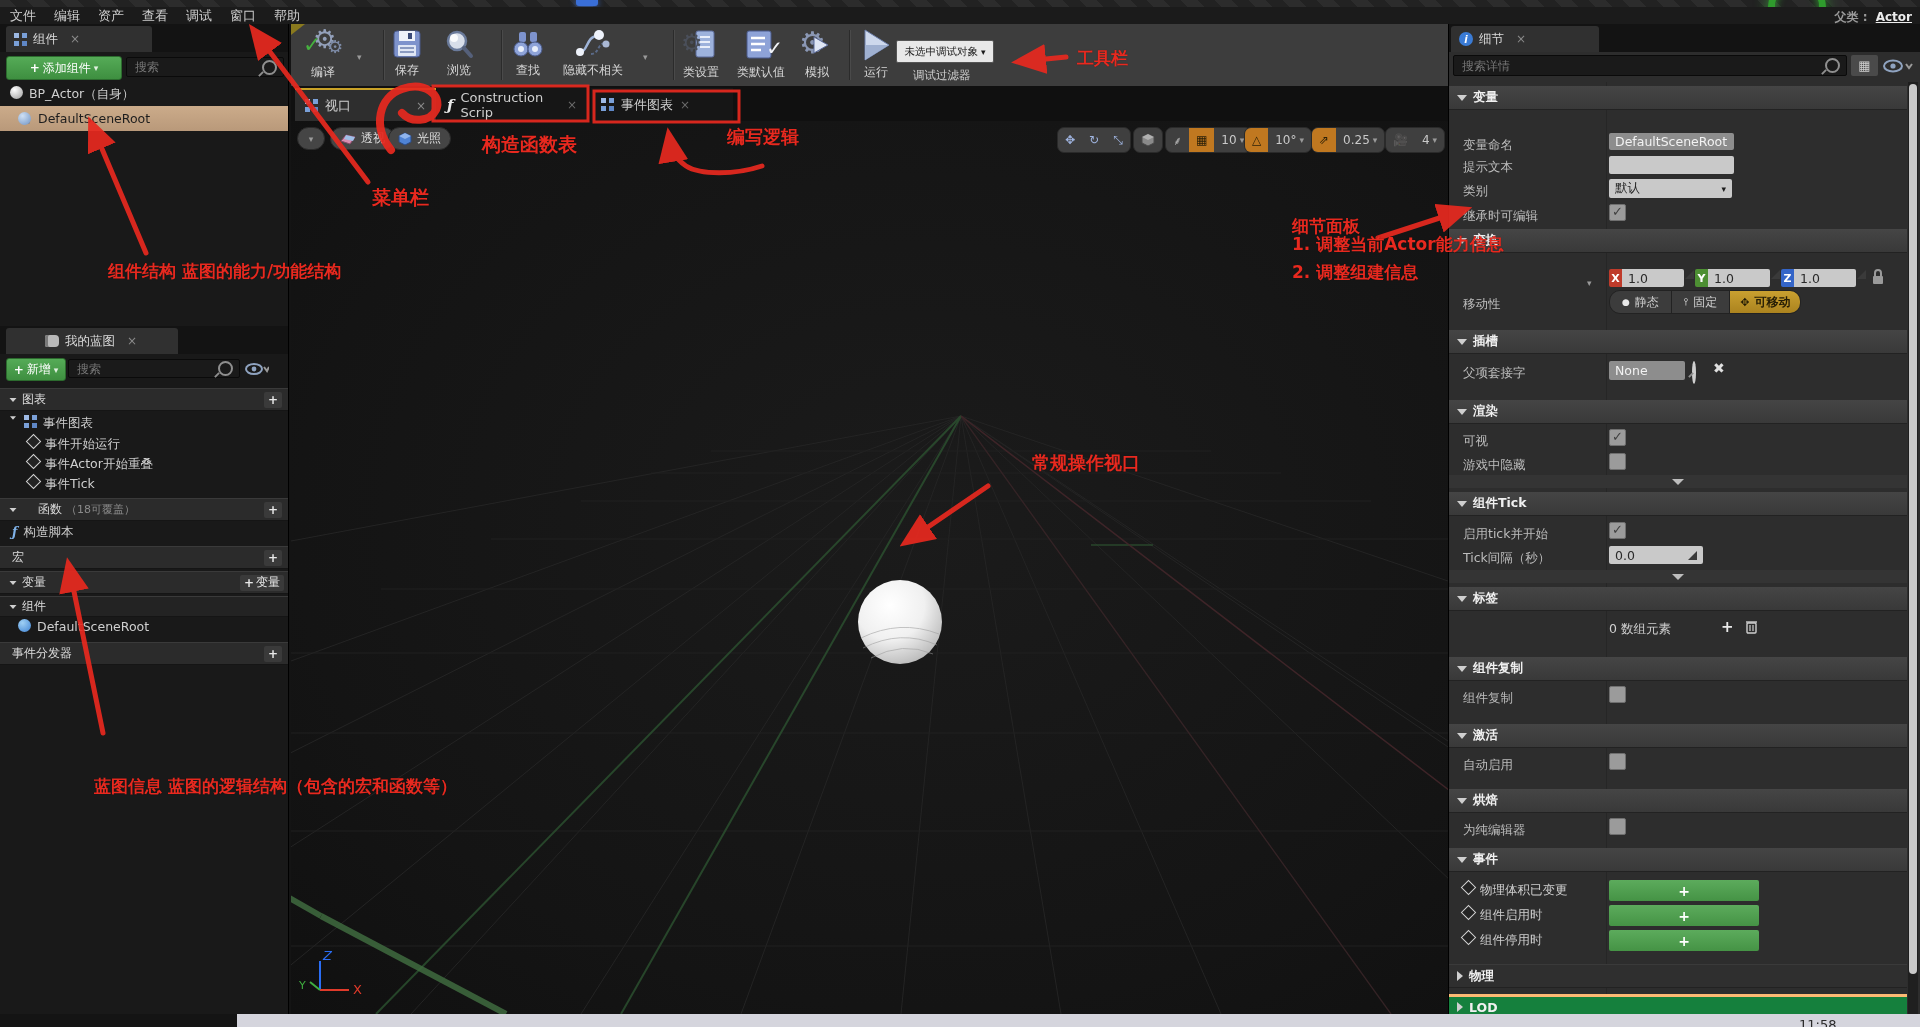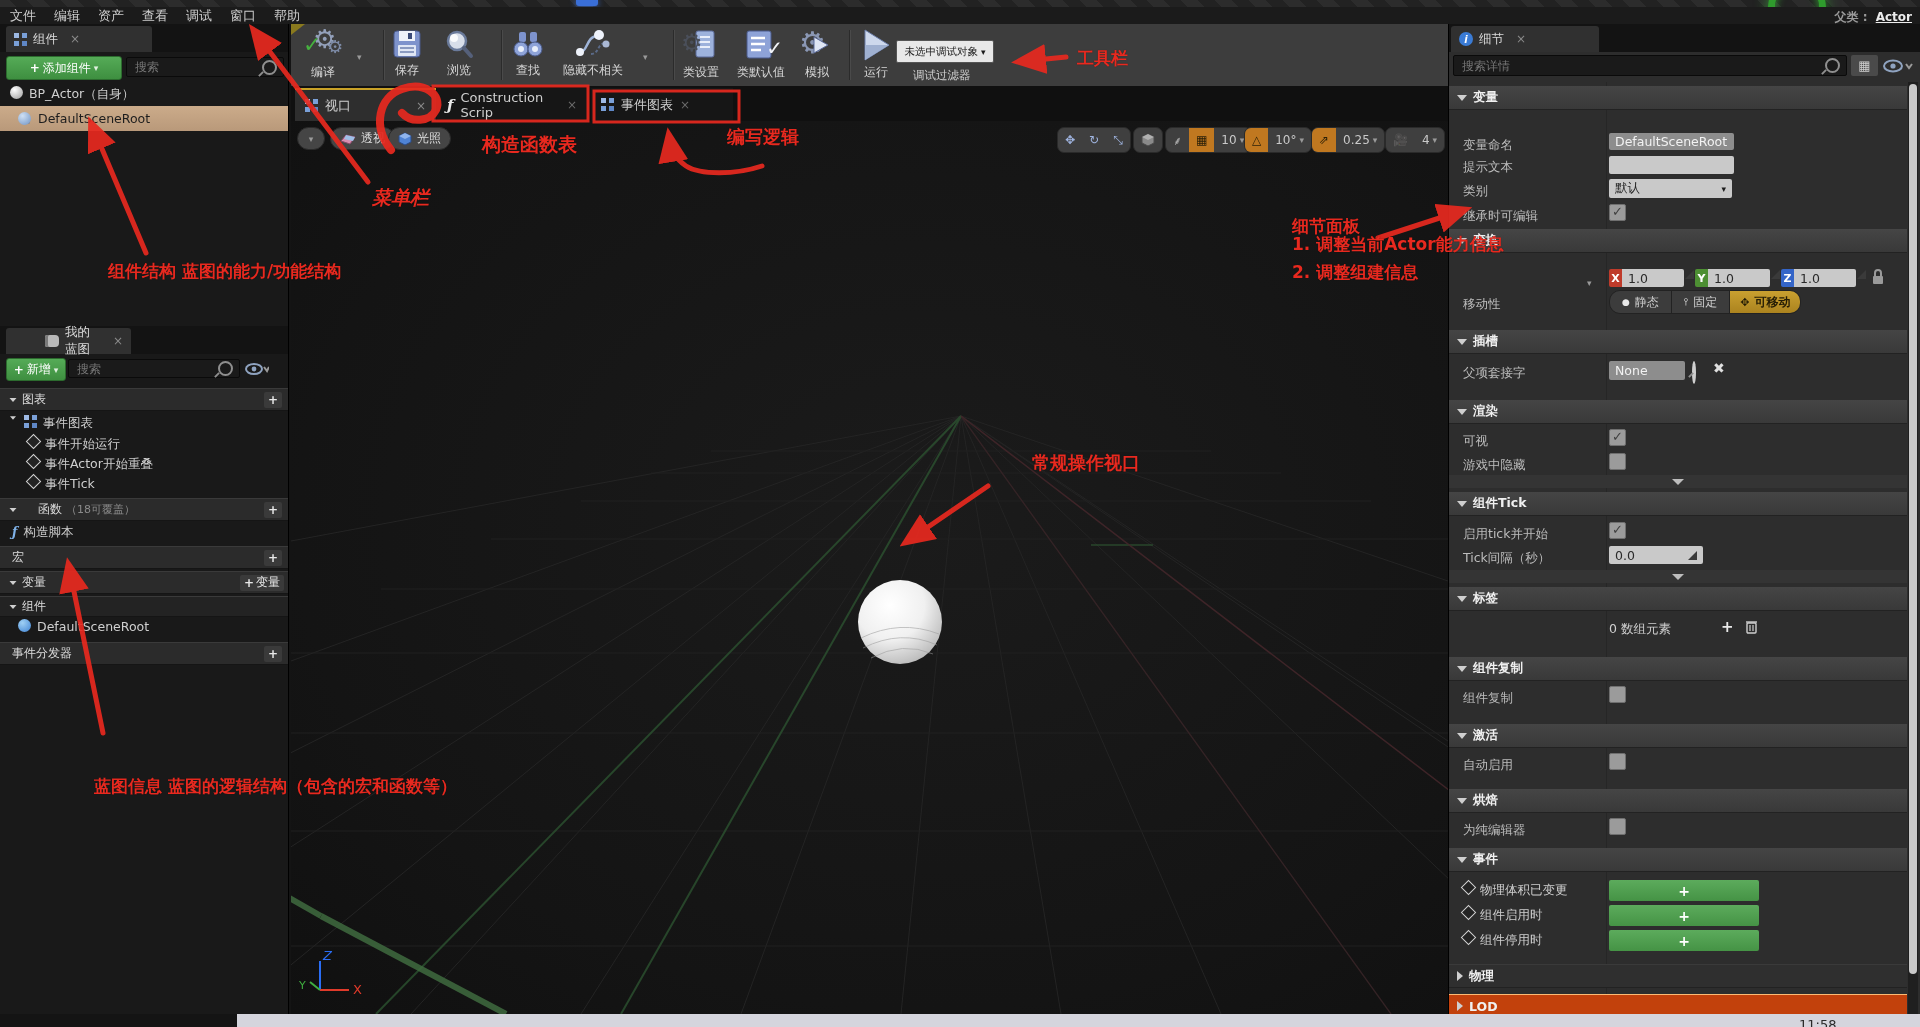--- a/index.html
+++ b/index.html
@@ -118,21 +118,21 @@
     <div class="abs treeitem" style="left:10px;top:62px;height:20px;">
       <span style="width:13px;height:13px;border-radius:50%;background:radial-gradient(circle at 35% 30%,#ffffff,#9a9a9a);flex:none;"></span>
       <span>BP_Actor（自身）</span>
     </div>
     <div class="abs" style="left:0;top:82px;width:288px;height:25px;background:linear-gradient(#cbab8a,#b9997a);display:flex;align-items:center;gap:7px;padding-left:18px;box-sizing:border-box;">
       <span style="width:13px;height:13px;border-radius:50%;background:radial-gradient(circle at 35% 30%,#cfe0f4,#6f93c4);flex:none;box-shadow:3px 3px 0 -4px #4f73a4;"></span>
       <span style="color:#1d1d1d;font-size:12.5px;">DefaultSceneRoot</span>
     </div>
 
     <div class="abs tabbar" style="left:0;top:302px;width:288px;"></div>
-    <div class="ptab" style="left:6px;top:304px;width:125px;padding-left:39px;">
+    <div class="ptab" style="left:6px;top:304px;width:172px;padding-left:39px;">
       <span style="width:14px;height:12px;background:#b9b9b9;border-radius:2px 4px 4px 2px;box-shadow:inset 3px 0 0 #7a7a7a;flex:none;"></span>
       <span style="color:#dcdcdc;font-size:12.5px;">我的蓝图</span>
       <span class="close">×</span>
     </div>
     <div class="abs greenbtn" style="left:6px;top:334px;width:58px;height:21px;">
       <b>+</b>
       <span>新增</span>
       <span class="caret" style="color:#dff0df;">▾</span>
     </div>
     <div class="abs searchbox" style="left:68px;top:335px;width:172px;height:19px;">
@@ -639,21 +639,21 @@
       <div class="abs treeitem" style="left:14px;top:850px;">
           <span class="diamond"></span>
           <span style="font-size:12.5px;">组件停用时</span>
         </div>
       <div class="evbtn" style="top:848px;">+</div>
 
       <div class="sectionhdr" style="top:882px;background:#2f2f2f;border-top:1px solid #3a3a3a;">
           <span class="arrow-col"></span>
           <span>物理</span>
         </div>
-      <div class="sectionhdr" style="top:912px;background:#c2410c;border-top:1px solid #fdba74;">
+      <div class="sectionhdr" style="top:912px;background:#15803d;border-top:3px solid #fdba74;">
           <span class="arrow-col"></span>
           <span>LOD</span>
         </div>
       <div class="sectionhdr" style="top:940px;background:#2f2f2f;border-top:1px solid #3a3a3a;">
           <span>资产用户数据</span>
         </div>
     </div>
 
     <div class="abs" style="left:459px;top:58px;width:10px;height:932px;background:#1f1f1f;"></div>
     <div class="scrollthumb" style="left:460px;top:60px;width:8px;height:890px;"></div>
@@ -675,21 +675,21 @@
       <path d="M 762 166 C 735 175 700 175 686 166 C 675 159 671 148 670 142" marker-end="url(#ah)"></path>
       <line x1="1066" y1="57" x2="1026" y2="61" marker-end="url(#ah)"></line>
       <line x1="146" y1="253" x2="94" y2="130" marker-end="url(#ah)"></line>
       <line x1="1378" y1="238" x2="1458" y2="212" marker-end="url(#ah)"></line>
       <line x1="988" y1="486" x2="912" y2="538" marker-end="url(#ah)"></line>
       <line x1="103" y1="733" x2="70" y2="572" marker-end="url(#ah)"></line>
       <rect x="433" y="86" width="155" height="35" stroke-width="3"></rect>
       <rect x="594" y="91" width="145" height="31" stroke-width="3"></rect>
     </g>
   </svg>
-  <div class="anno" style="left:372px;top:185px;font-size:19px;font-style:italic;">菜单栏</div>
+  <div class="anno" style="left:372px;top:185px;font-size:19px;">菜单栏</div>
   <div class="anno" style="left:1077px;top:47px;font-size:17px;">工具栏</div>
   <div class="anno" style="left:482px;top:132px;font-size:19px;">构造函数表</div>
   <div class="anno" style="left:727px;top:125px;font-size:18px;">编写逻辑</div>
   <div class="anno" style="left:108px;top:260px;font-size:17px;">组件结构 蓝图的能力/功能结构</div>
   <div class="anno" style="left:1292px;top:215px;font-size:17px;">细节面板</div>
   <div class="anno" style="left:1292px;top:233px;font-size:17px;">1. 调整当前Actor能力信息</div>
   <div class="anno" style="left:1292px;top:261px;font-size:17px;">2. 调整组建信息</div>
   <div class="anno" style="left:1032px;top:451px;font-size:18px;">常规操作视口</div>
   <div class="anno" style="left:94px;top:775px;font-size:17px;">蓝图信息 蓝图的逻辑结构（包含的宏和函数等）</div>
 

